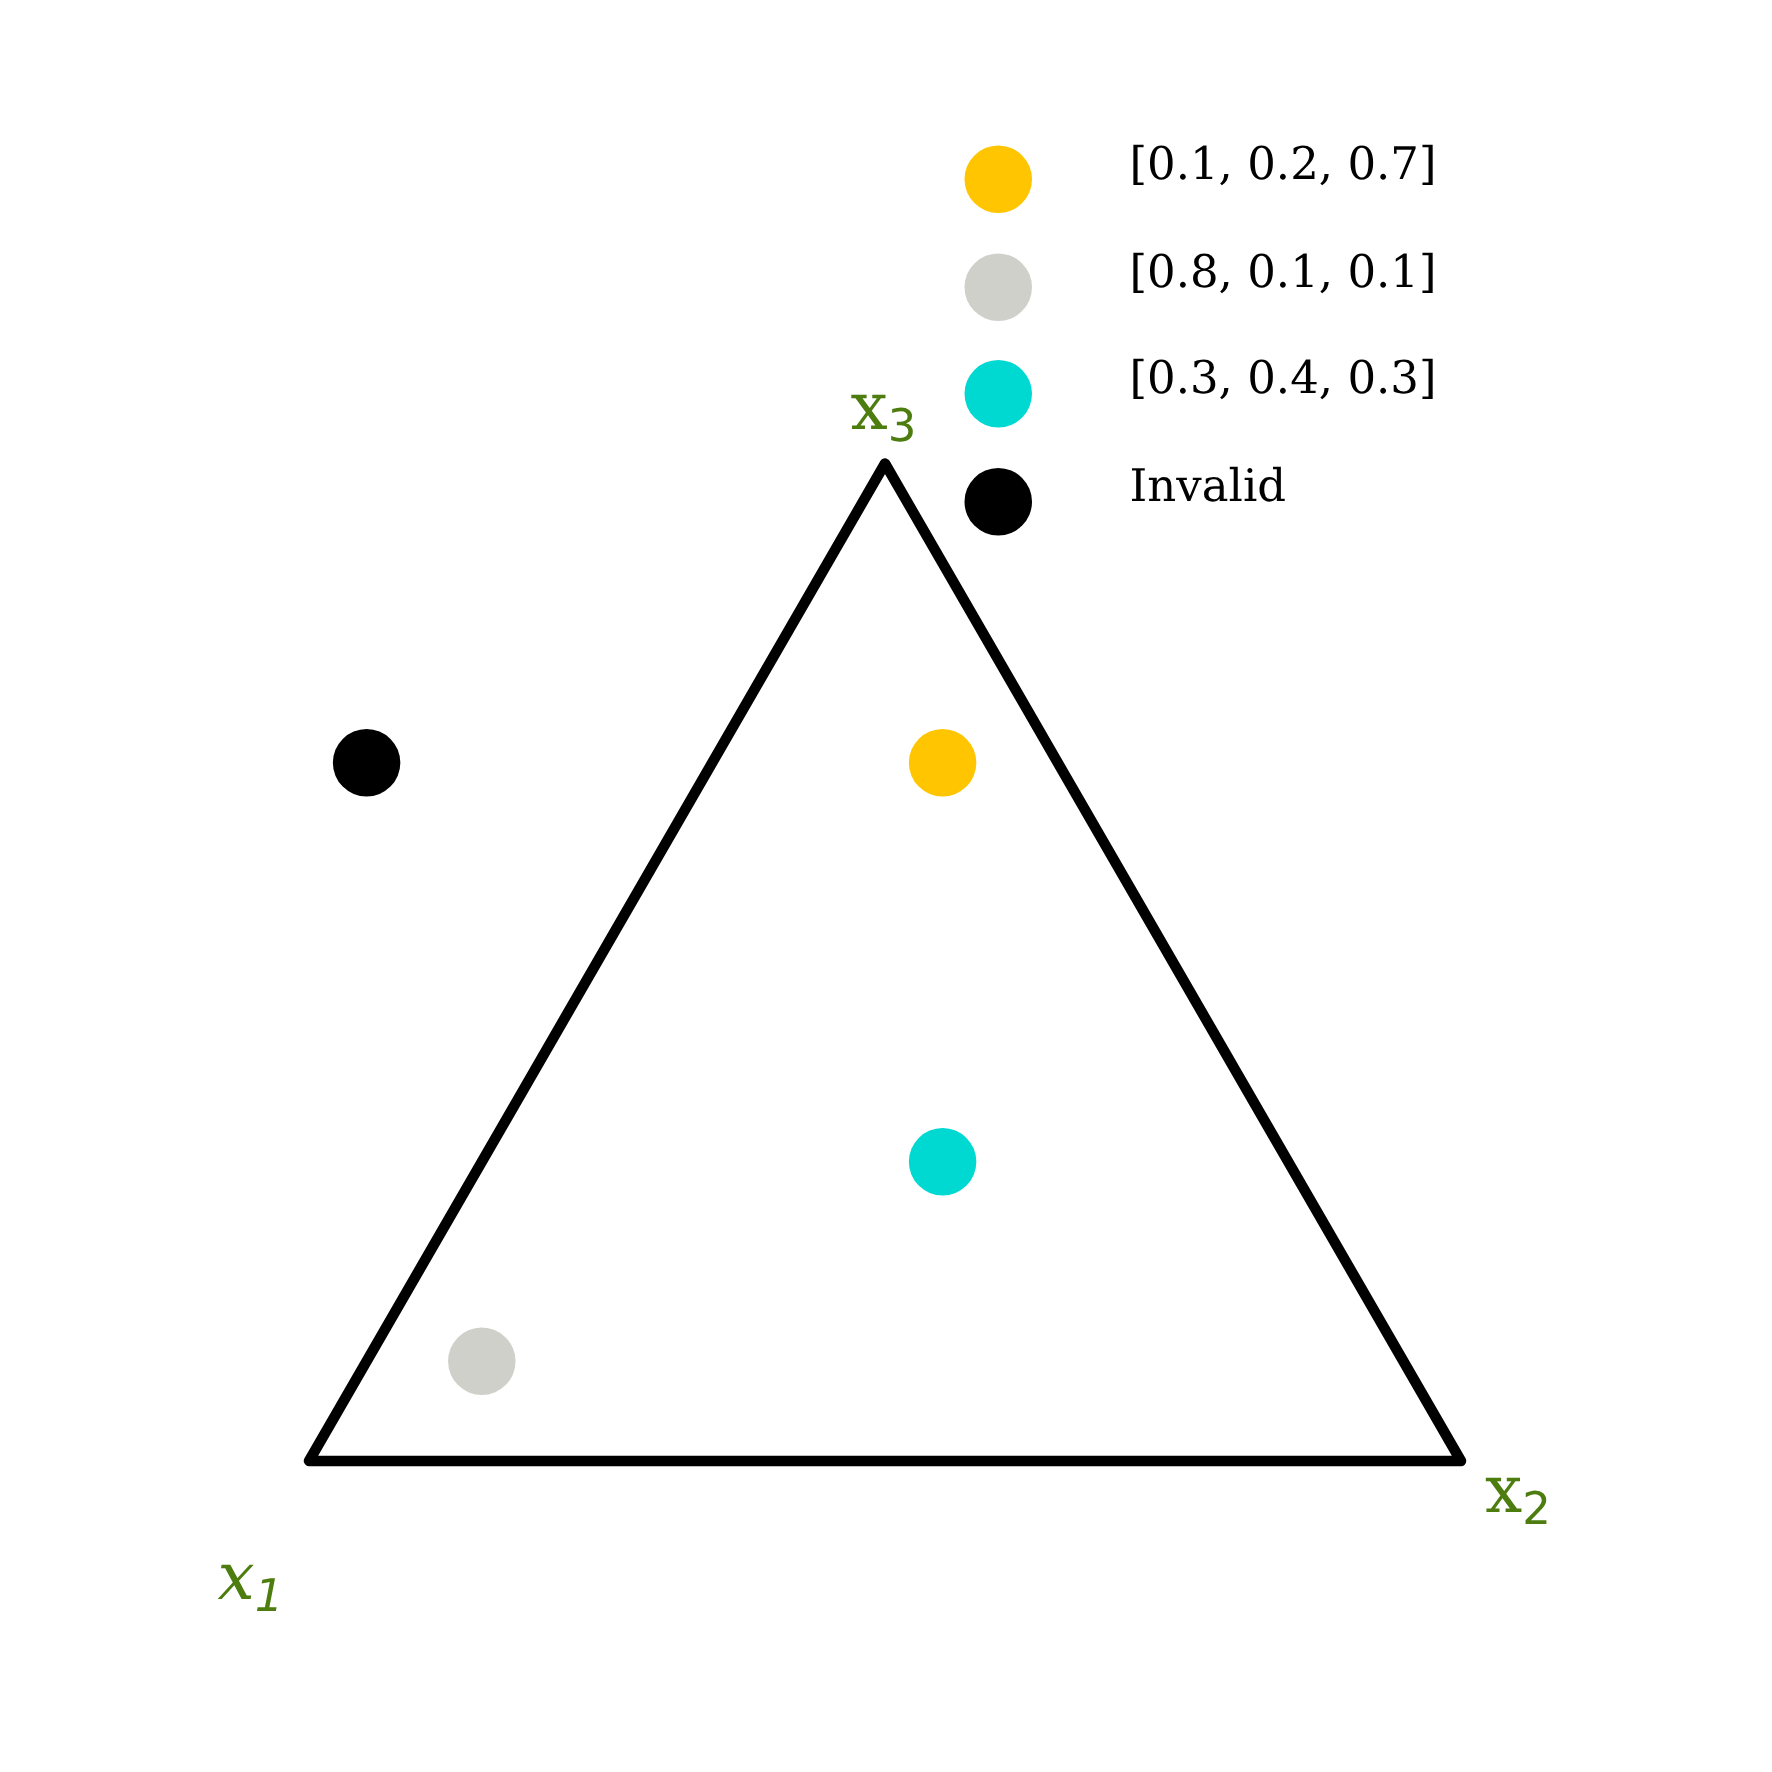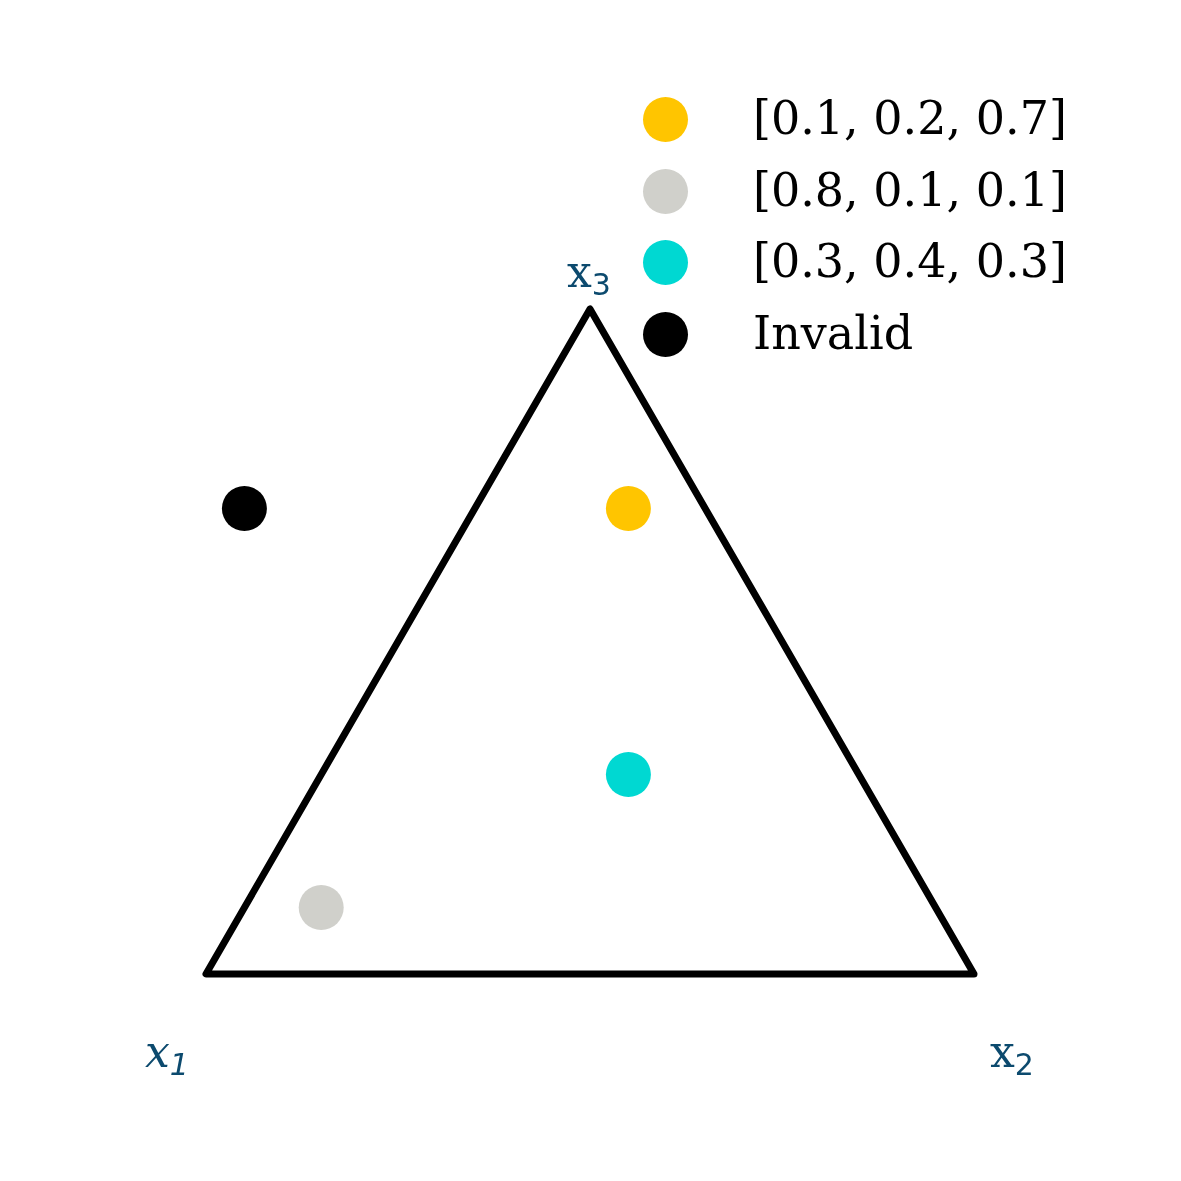--- a/index.html
+++ b/index.html
@@ -1,41 +1,41 @@
 <!DOCTYPE html>
 <html><head>
 <meta charset="utf-8">
 <style>
   html, body { margin: 0; padding: 0; background: #ffffff; }
   body { width: 1181px; height: 1181px; position: relative; overflow: hidden; font-family: "DejaVu Serif", serif; }
   #plot { position: absolute; left: 0; top: 0; }
-  .vlabel { position: absolute; font-size: 44px; color: #0c4a6e; line-height: 1; }
+  .vlabel { position: absolute; font-size: 44px; color: #4d7c0f; line-height: 1; }
   .vlabel sub { font-family: "DejaVu Sans", sans-serif; font-size: 30px; vertical-align: -8px; }
   .legend { position: absolute; left: 640px; top: 96px; }
   .legend-item { position: relative; height: 71.5px; }
   .legend-dot { position: absolute; left: 3px; top: 1px; width: 45px; height: 45px; border-radius: 50%; }
-  .legend-label { position: absolute; left: 113px; top: -2px; font-size: 46px; white-space: nowrap; color: #000; line-height: 1.05; }
+  .legend-label { position: absolute; left: 113px; top: -2px; font-size: 30px; white-space: nowrap; color: #000; line-height: 1.05; }
 </style>
 </head>
 <body>
 
 <svg id="plot" width="1181" height="1181">
   <polygon points="206,974 974,974 590,309" fill="none" stroke="#000" stroke-width="7" stroke-linejoin="round"></polygon>
   <g id="points">
       <circle cx="628.4" cy="508.5" r="22.5" fill="#FFC500"></circle>
       <circle cx="321.2" cy="907.5" r="22.5" fill="#D0D0CB"></circle>
       <circle cx="628.4" cy="774.5" r="22.5" fill="#00D8D2"></circle>
       <circle cx="244.4" cy="508.5" r="22.5" fill="#000000"></circle>
     </g>
 </svg>
 
 <div class="vlabel" style="left:145px; top:1030px;font-style:italic;">
   <span>x</span><sub>1</sub>
 </div>
-<div class="vlabel" style="left:990px; top:1030px;">
+<div class="vlabel" style="left:990px; top:972px;">
   <span>x</span><sub>2</sub>
 </div>
 <div class="vlabel" style="left:567px; top:250px;">
   <span>x</span><sub>3</sub>
 </div>
 
 <div class="legend">
   <div class="legend-item">
     <span class="legend-dot" style="background: rgb(255, 197, 0);"></span>
     <span class="legend-label">[0.1, 0.2, 0.7]</span>

